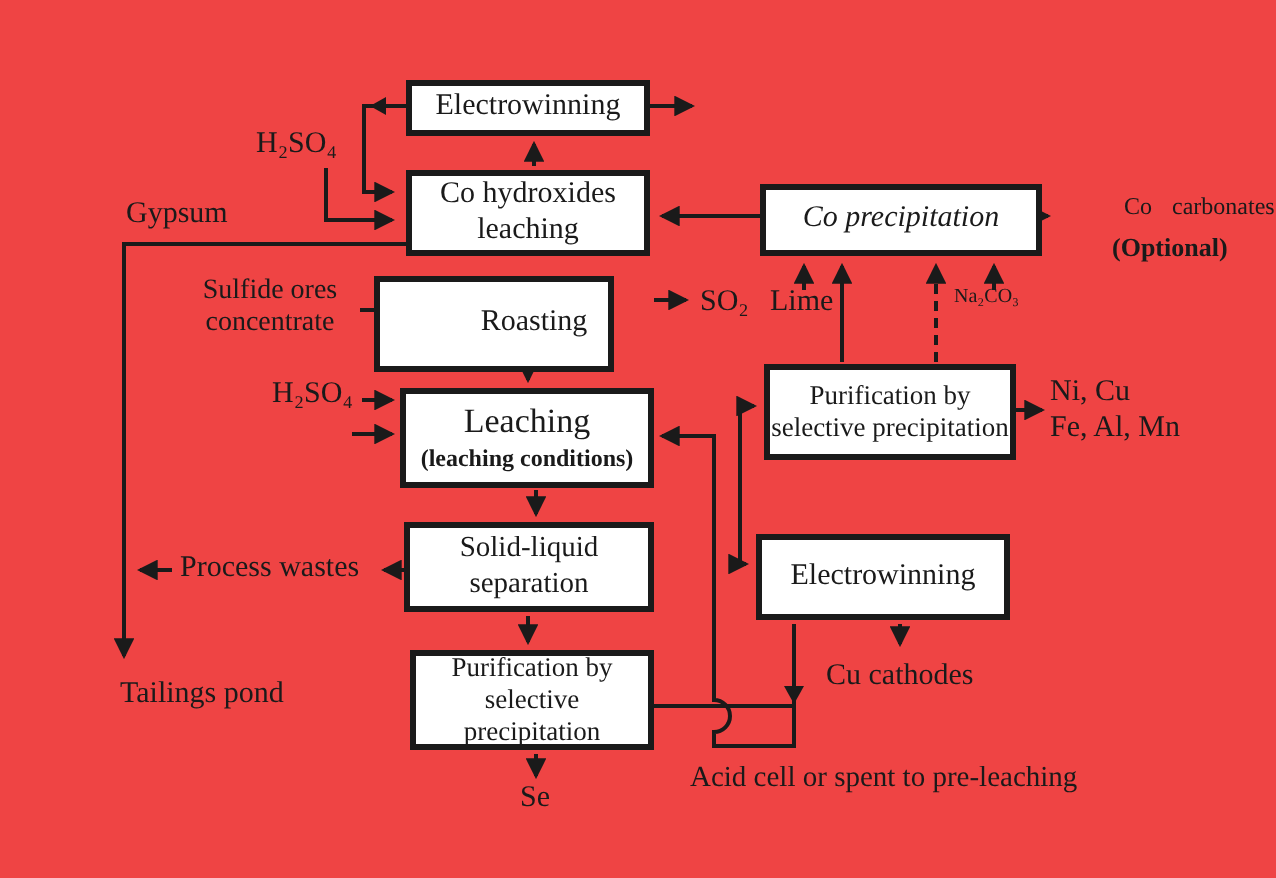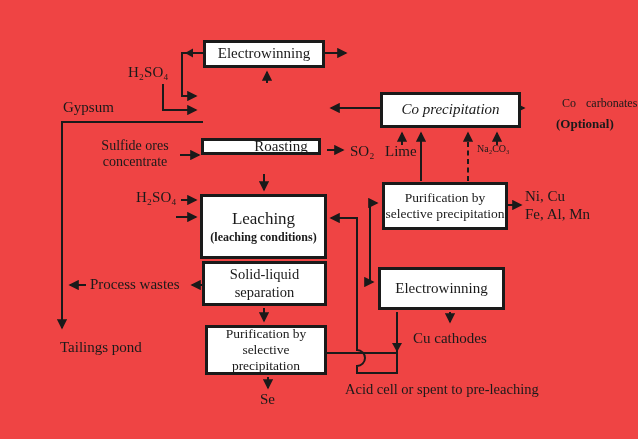--- a/index.html
+++ b/index.html
@@ -12,22 +12,22 @@
     position:absolute;z-index:2;background:#fff;border:3px solid #1a1a1a;
     display:flex;flex-direction:column;align-items:center;justify-content:center;
     text-align:center;line-height:1.18;box-sizing:border-box;
   }
   .lbl{position:absolute;z-index:2;white-space:nowrap;line-height:1.1;}
   .lbl.wrap{white-space:normal;text-align:center;line-height:1.12;}
 
   
   .b-ewtop   {left:203px;top:40px; width:122px;height:28px;font-size:15px;}
   .b-cohyd   {left:203px;top:85px; width:122px;height:43px;font-size:15px;}
-  .b-roast   {left:201px;top:138px;width:120px;height:17px;font-size:15px;padding-left:40px;}
-  .b-leach   {left:200px;top:194px;width:127px;height:65px;font-size:17px;}
+  .b-roast   {left:187px;top:138px;width:120px;height:48px;font-size:15px;padding-left:40px;}
+  .b-leach   {left:200px;top:194px;width:127px;height:50px;font-size:17px;}
   .b-leach .sub{font-size:12px;font-weight:bold;margin-top:1px;}
   .b-slsep   {left:202px;top:261px;width:125px;height:45px;font-size:14.5px;}
   .b-purifl  {left:205px;top:325px;width:122px;height:50px;font-size:13.5px;}
   .b-coprec  {left:380px;top:92px; width:141px;height:36px;font-size:15px;font-style:italic;}
   .b-purifr  {left:382px;top:182px;width:126px;height:48px;font-size:13.5px;}
   .b-ewright {left:378px;top:267px;width:127px;height:43px;font-size:15px;}
 
   
   .l-h2so4top {left:128px;top:64px; font-size:15px;}
   .l-gypsum   {left:63px; top:99px; font-size:15px;}
@@ -95,20 +95,23 @@
 
     <g fill="#1a1a1a" stroke="none">
       <polygon points="397,352 392,343 402,343"></polygon>
       <polygon points="185,53 193,48.5 193,57.5"></polygon>
     </g>
   </svg>
 
   <div class="box b-ewtop">
     <span>Electrowinning</span>
   </div>
+  <div class="box b-cohyd">
+    <span>Co hydroxides leaching</span>
+  </div>
   <div class="box b-roast">
     <span>Roasting</span>
   </div>
   <div class="box b-leach">
     <span>Leaching</span>
     <span class="sub">(leaching conditions)</span>
   </div>
   <div class="box b-slsep">
     <span>Solid-liquid separation</span>
   </div>

